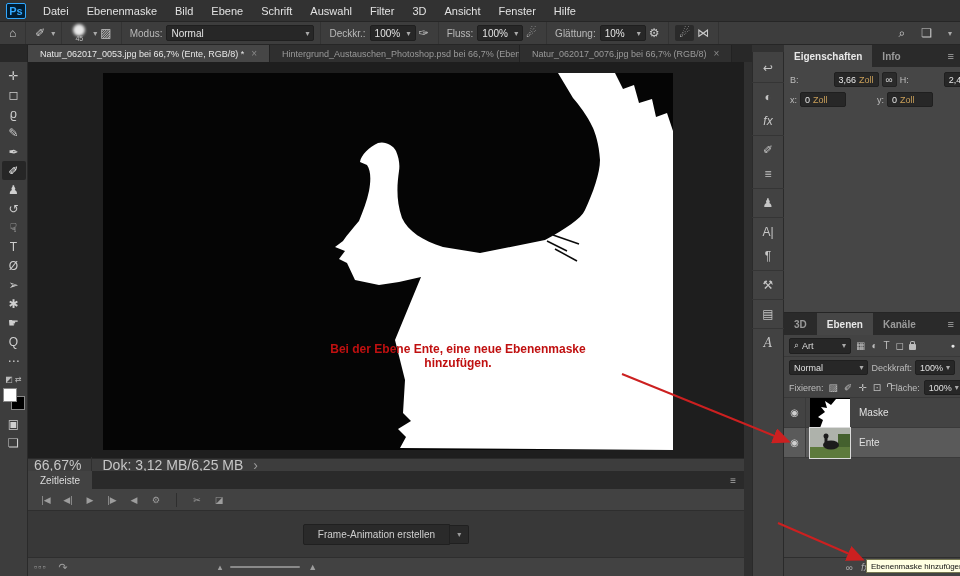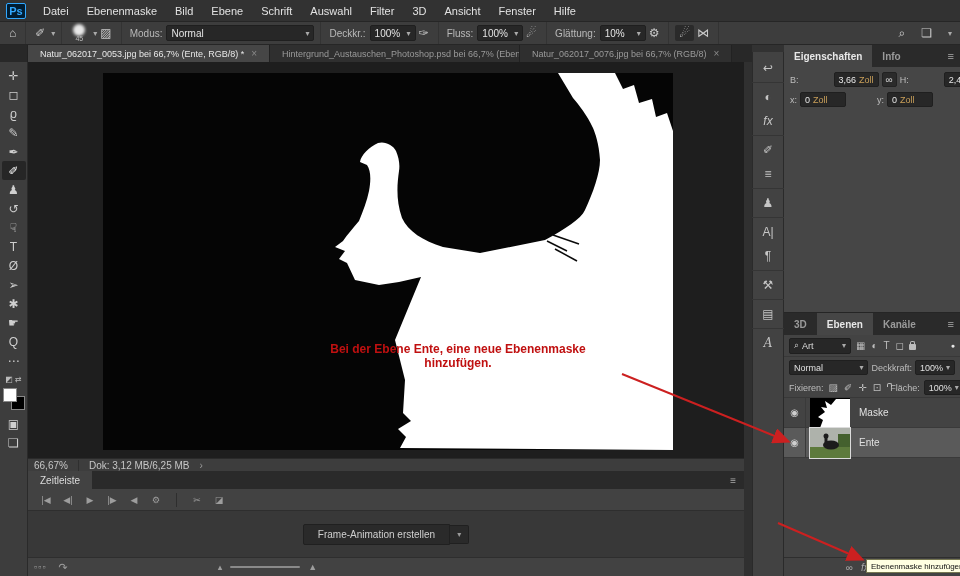--- a/index.html
+++ b/index.html
@@ -71,21 +71,21 @@
   .canvas-gap { position:absolute; left:744px; top:62px; width:8px; height:514px;
     background:#303030; }
   .image-svg { position:absolute; left:75px; top:11px; }
   .annotation { position:absolute; left:280px; top:280px; width:300px;
     text-align:center; color:#c01010; font-weight:bold; font-size:12px;
     line-height:14px; }
 
   
   .statusbar { position:absolute; left:28px; top:458px; width:716px; height:13px;
     background:#3d3d3d; border-top:1px solid #2a2a2a; display:flex;
-    align-items:center; font-size:10px; color:#c6c6c6; }
+    align-items:center; font-size:14px; color:#c6c6c6; }
   .status-zoom { padding:0 10px 0 6px; border-right:1px solid #2f2f2f; }
   .status-doc { padding:0 10px; }
   .status-chev { color:#9a9a9a; }
 
   
   .timeline { position:absolute; left:28px; top:471px; width:716px; height:105px;
     background:#383838; }
   .tl-tabrow { height:18px; background:#2a2a2a; display:flex; align-items:stretch; }
   .tl-tab { background:#424242; color:#dcdcdc; font-size:10px; padding:0 12px;
     display:flex; align-items:center; }

